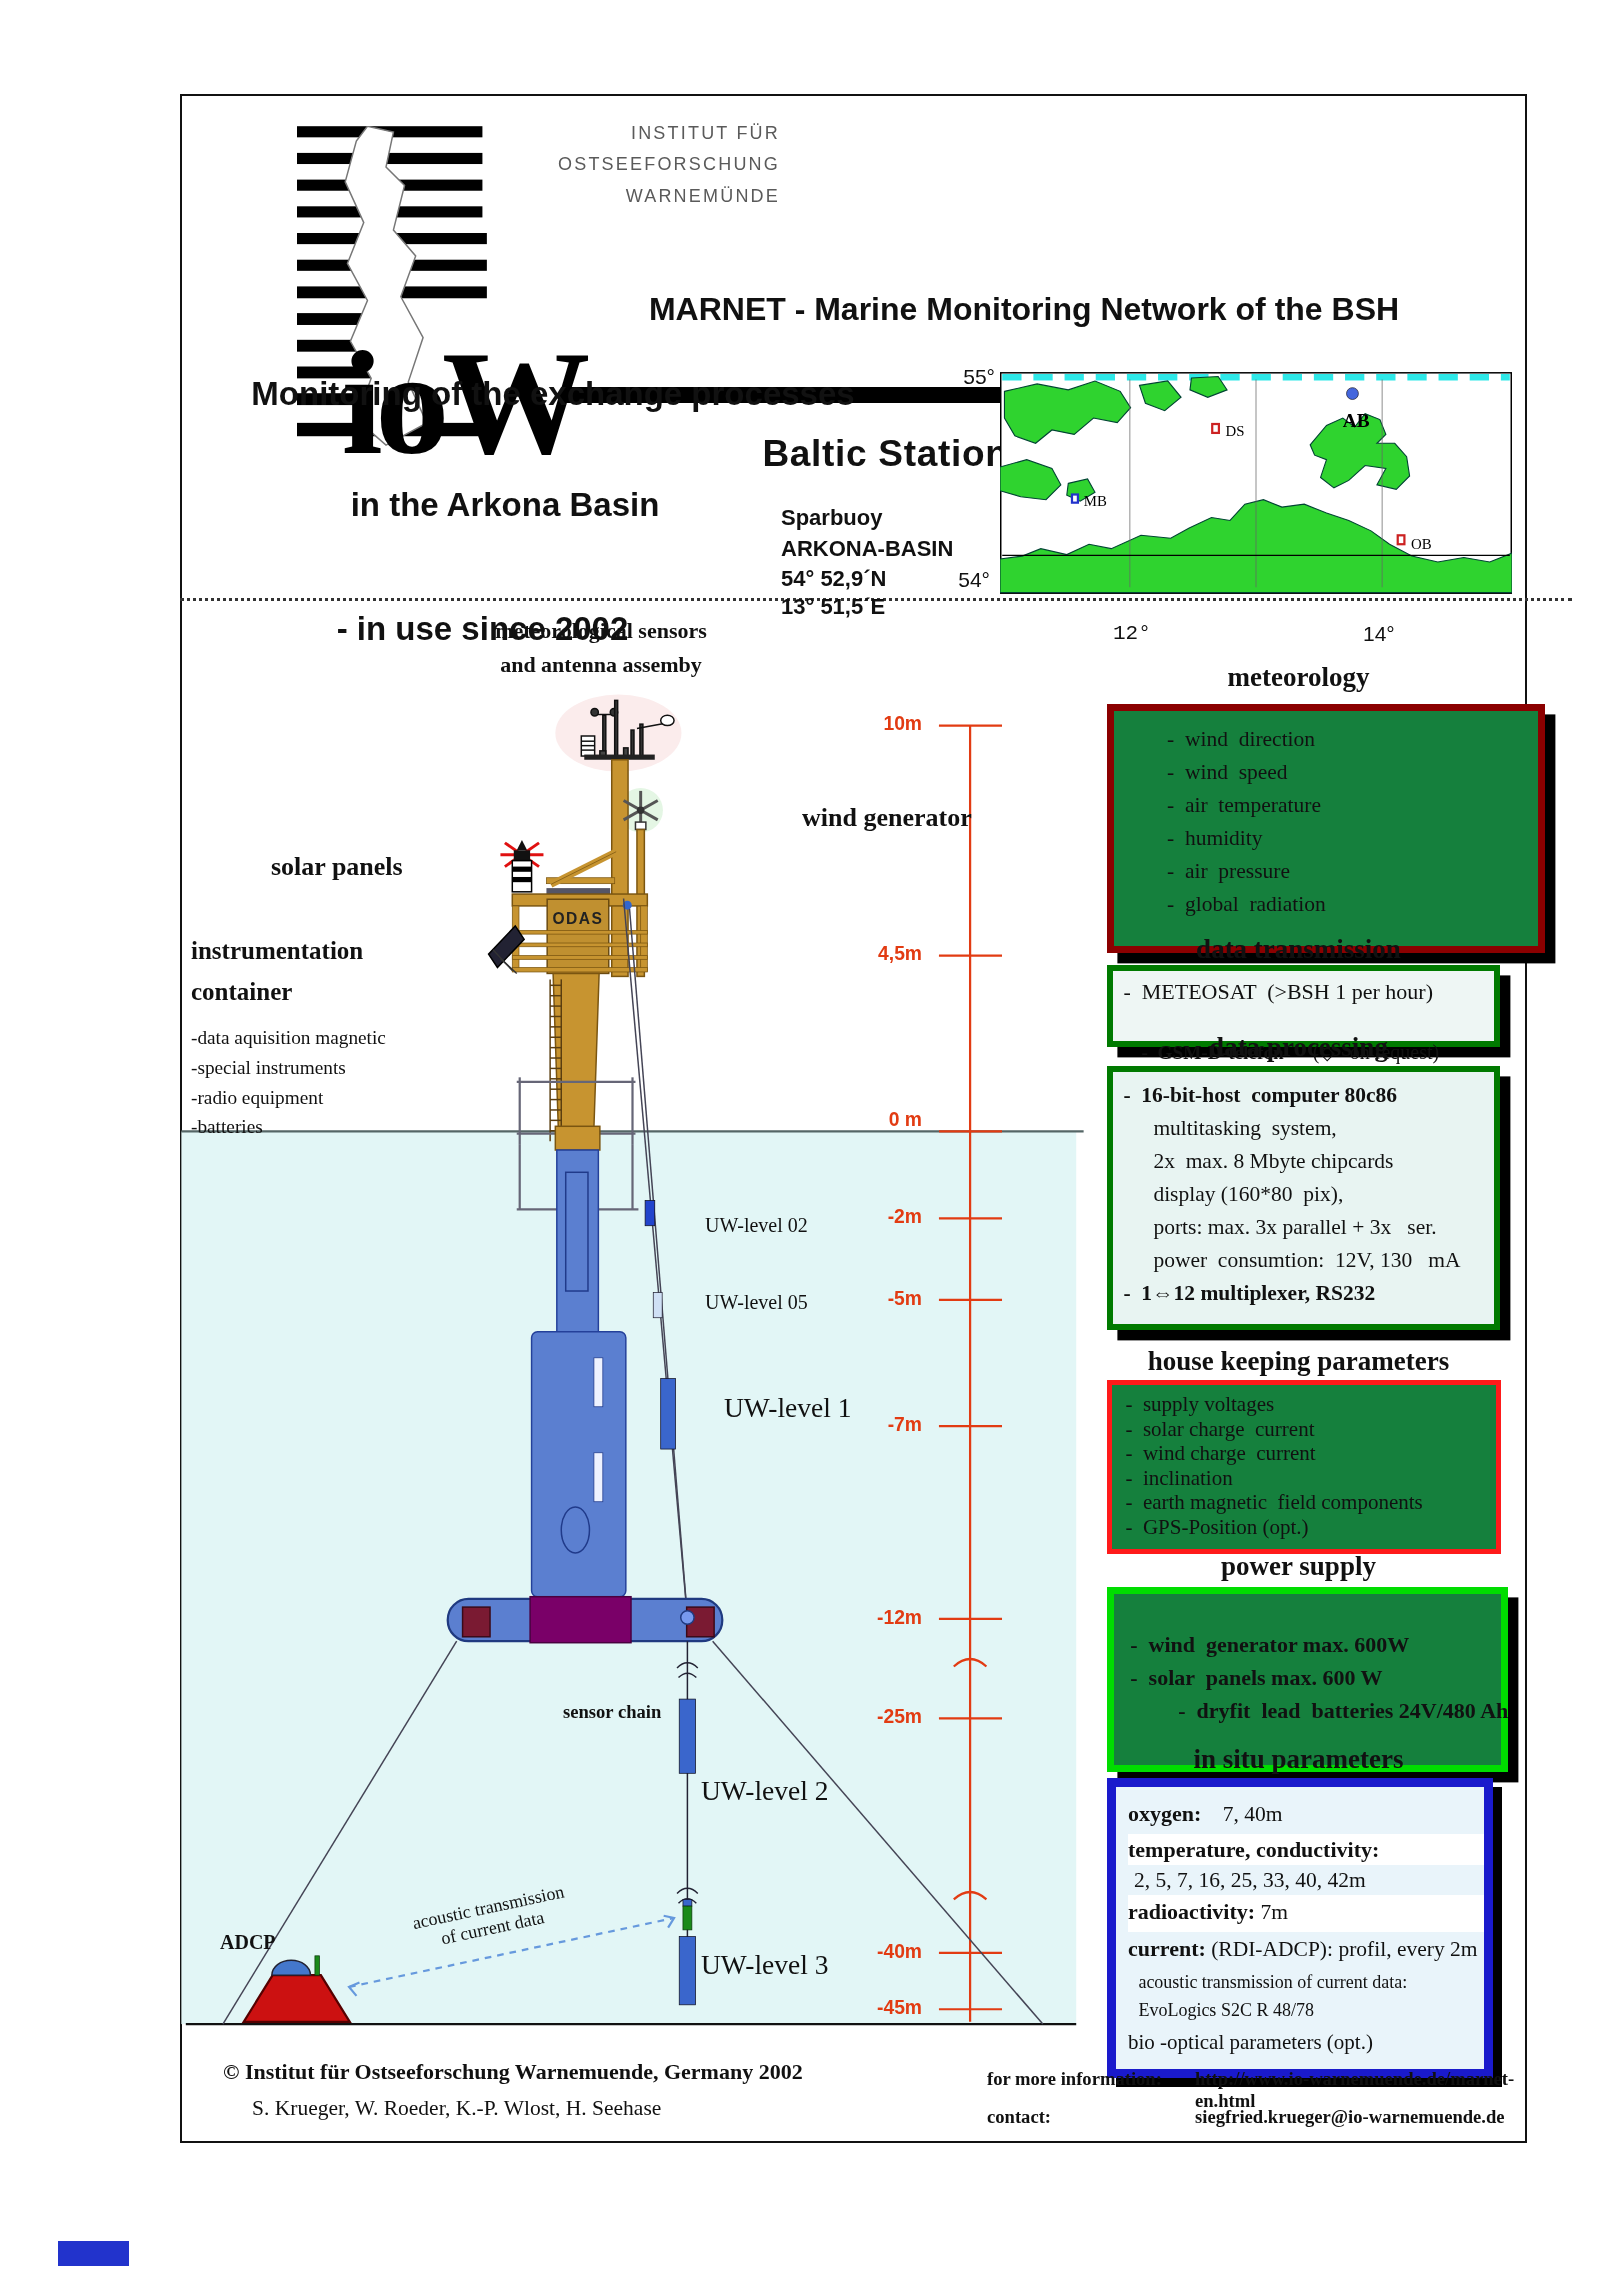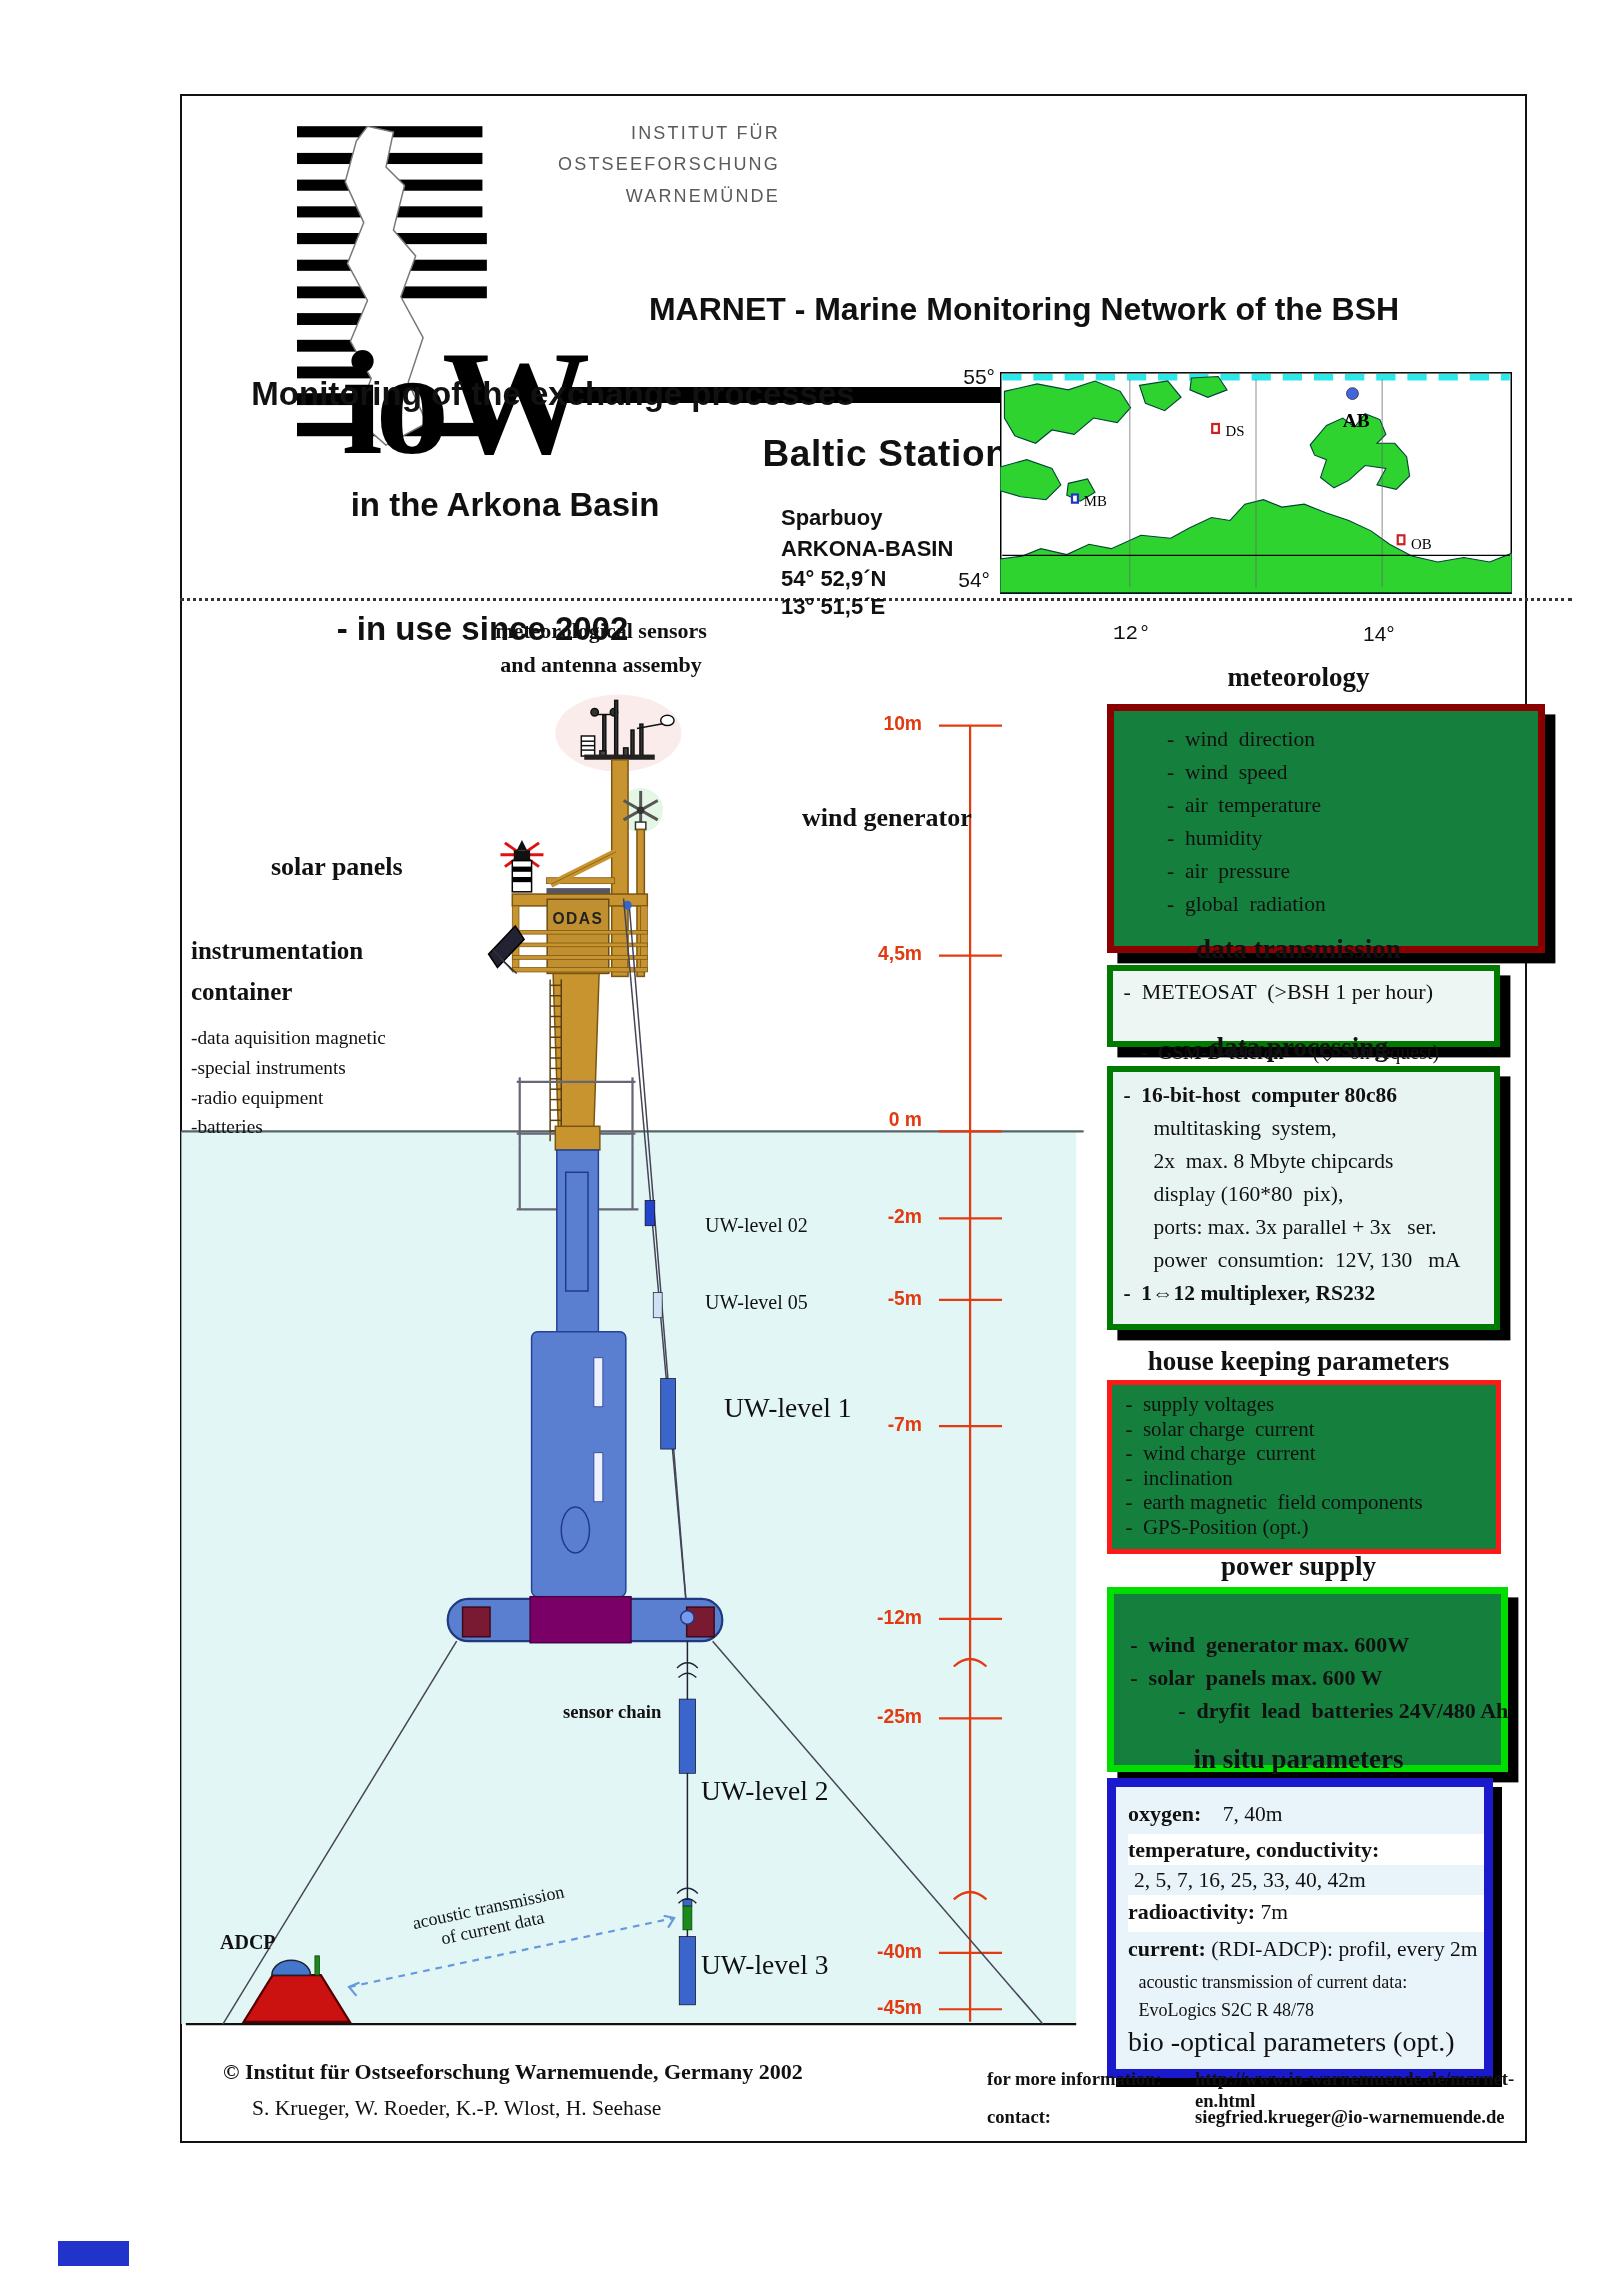--- a/index.html
+++ b/index.html
@@ -379,21 +379,21 @@
 
   <div class="abs ctr serif b h2" style="top:1744px;">in situ  parameters</div>
   <div class="abs" style="left:1107px;top:1778px;width:356px;height:272px;background:#e9f4fa;border:9px solid #1a1acc;box-shadow:9px 9px 0 #000;padding:10.4px 0 0 12px;">
     <div style="line-height:34px;white-space:pre;"><span class="serif b" style="font-size:22px;">oxygen:</span><span class="serif" style="font-size:21.5px;">    </span><span class="serif" style="font-size:21.5px;">7, 40m</span></div>
     <div class="serif b" style="font-size:22px;line-height:31px;background:#fff;">temperature, conductivity:</div>
     <div class="serif" style="font-size:21.5px;line-height:30px;padding-left:6px;">2, 5, 7, 16, 25, 33, 40, 42m</div>
     <div style="line-height:34px;background:#fff;white-space:pre;"><span class="serif b" style="font-size:22px;">radioactivity:</span><span class="serif" style="font-size:21.5px;"> </span><span class="serif" style="font-size:21.5px;">7m</span></div>
     <div style="line-height:34px;white-space:pre;"><span class="serif b" style="font-size:22px;">current:</span><span class="serif" style="font-size:21.5px;"> </span><span class="serif" style="font-size:21.5px;">(RDI-ADCP): profil, every 2m</span></div>
     <div class="serif" style="font-size:18px;line-height:27.5px;padding-left:10.4px;">acoustic transmission  of  current data:</div>
     <div class="serif" style="font-size:18px;line-height:27.5px;padding-left:10.4px;">EvoLogics S2C R 48/78</div>
-    <div class="serif" style="font-size:28px;line-height:36px;">bio -optical parameters     (opt.)</div>
+    <div class="serif" style="font-size:21px;line-height:36px;">bio -optical parameters     (opt.)</div>
   </div>
 
   <div class="abs serif b" style="left:223px;top:2059px;width:742px;font-size:22px;">© Institut für Ostseeforschung    Warnemuende,   Germany 2002</div>
   <div class="abs serif" style="left:252px;top:2096px;width:668px;font-size:21.5px;">S. Krueger, W. Roeder, K.-P. Wlost, H.  Seehase</div>
   <div class="abs serif b foot" style="left:987px;top:2068px;width:208px;">for more information:</div>
   <div class="abs serif b foot" style="left:1195px;top:2068px;width:334px;">http://www.io-warnemuende.de/marnet-en.html</div>
   <div class="abs serif b foot" style="left:987px;top:2106px;width:208px;">contact:</div>
   <div class="abs serif b foot" style="left:1195px;top:2106px;width:334px;">siegfried.krueger@io-warnemuende.de</div>
 
   <div class="abs" style="left:58px;top:2241px;width:71px;height:25px;background:#2233cc;"></div>

